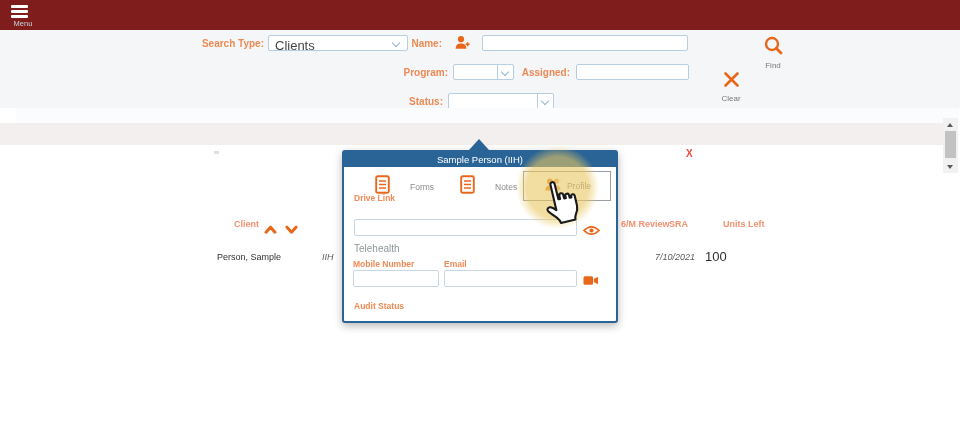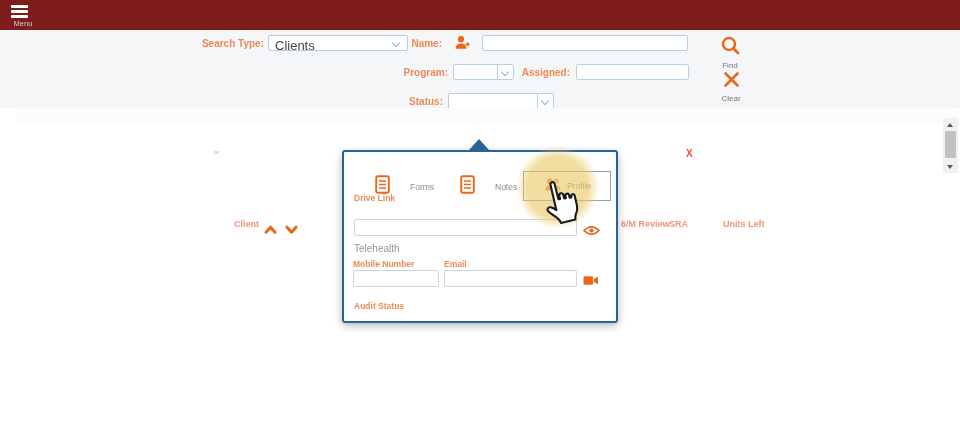--- a/index.html
+++ b/index.html
@@ -112,21 +112,21 @@
     </div>
 
     <div class="s-label" style="left:375px; top:66px; width:68px;">Status:</div>
     <div class="box" style="left:448px; top:63px; width:106px;">
       <span class="sel-text"></span>
       <span class="chev-seg">
           <span class="chev" style="right:5px; top:4px;"></span>
         </span>
     </div>
 
-    <div class="tool-btn" style="left:712px; top:5px;">
+    <div class="tool-btn" style="left:755px; top:5px;">
       <span class="icon">
         <svg width="21" height="21" viewBox="0 0 21 21">
           <circle cx="9" cy="9" r="6" fill="none" stroke="#e8671b" stroke-width="2.4"></circle>
           <line x1="13.2" y1="13.2" x2="18" y2="18" stroke="#e8671b" stroke-width="2.8" stroke-linecap="round"></line>
         </svg>
       </span>
       <div class="tool-label">Find</div>
     </div>
 
     <div class="tool-btn" style="left:713px; top:40px;">
@@ -155,32 +155,47 @@
           <path d="M2 7.2 L6.5 2.2 L11 7.2" fill="none" stroke="#e8671b" stroke-width="3" stroke-linecap="round" stroke-linejoin="round"></path>
         </svg>
     </span>
     <span class="sort-ico" style="left:269px;">
       <svg width="13" height="9" viewBox="0 0 13 9">
           <path d="M2 2.2 L6.5 7.2 L11 2.2" fill="none" stroke="#e8671b" stroke-width="3" stroke-linecap="round" stroke-linejoin="round"></path>
         </svg>
     </span>
   </div>
 
+  <div class="trow">
+    <span class="td td-client" style="left:217px;">Person, Sample</span>
+    <span class="td" style="left:322px;">IIH</span>
+    <span class="td" style="left:346px;">N/A</span>
+    <span class="td" style="left:373px;">Active</span>
+    <span class="td" style="left:458px;">29</span>
+    <span class="td" style="left:505px;">29</span>
+    <span class="td" style="left:555px;">89</span>
+    <span class="td td-x" style="left:606px;">X</span>
+    <span class="td" style="left:655px;">7/10/2021</span>
+    <span class="td td-units" style="left:705px;">100</span>
+  </div>
 
   <div class="faint-frag"></div>
   <span class="next-x">X</span>
 
   <div class="sbar">
     <div class="tri-up"></div>
     <div class="thumb"></div>
     <div class="tri-dn"></div>
   </div>
 
   <div class="modal-caret"></div>
   <div class="modal">
+    <div class="modal-head">
+      <div class="modal-title">Sample Person (IIH)</div>
+    </div>
 
     <div class="tab" style="left:31px;">
       <span class="icon">
         <svg width="15" height="19" viewBox="0 0 15 19">
           <rect x="1.2" y="1.2" width="12.6" height="16.6" rx="1.5" fill="none" stroke="#e8671b" stroke-width="1.9"></rect>
           <line x1="4" y1="6" x2="11" y2="6" stroke="#e8671b" stroke-width="1.5"></line>
           <line x1="4" y1="9.5" x2="11" y2="9.5" stroke="#e8671b" stroke-width="1.5"></line>
           <line x1="4" y1="13" x2="11" y2="13" stroke="#e8671b" stroke-width="1.5"></line>
         </svg>
       </span>

